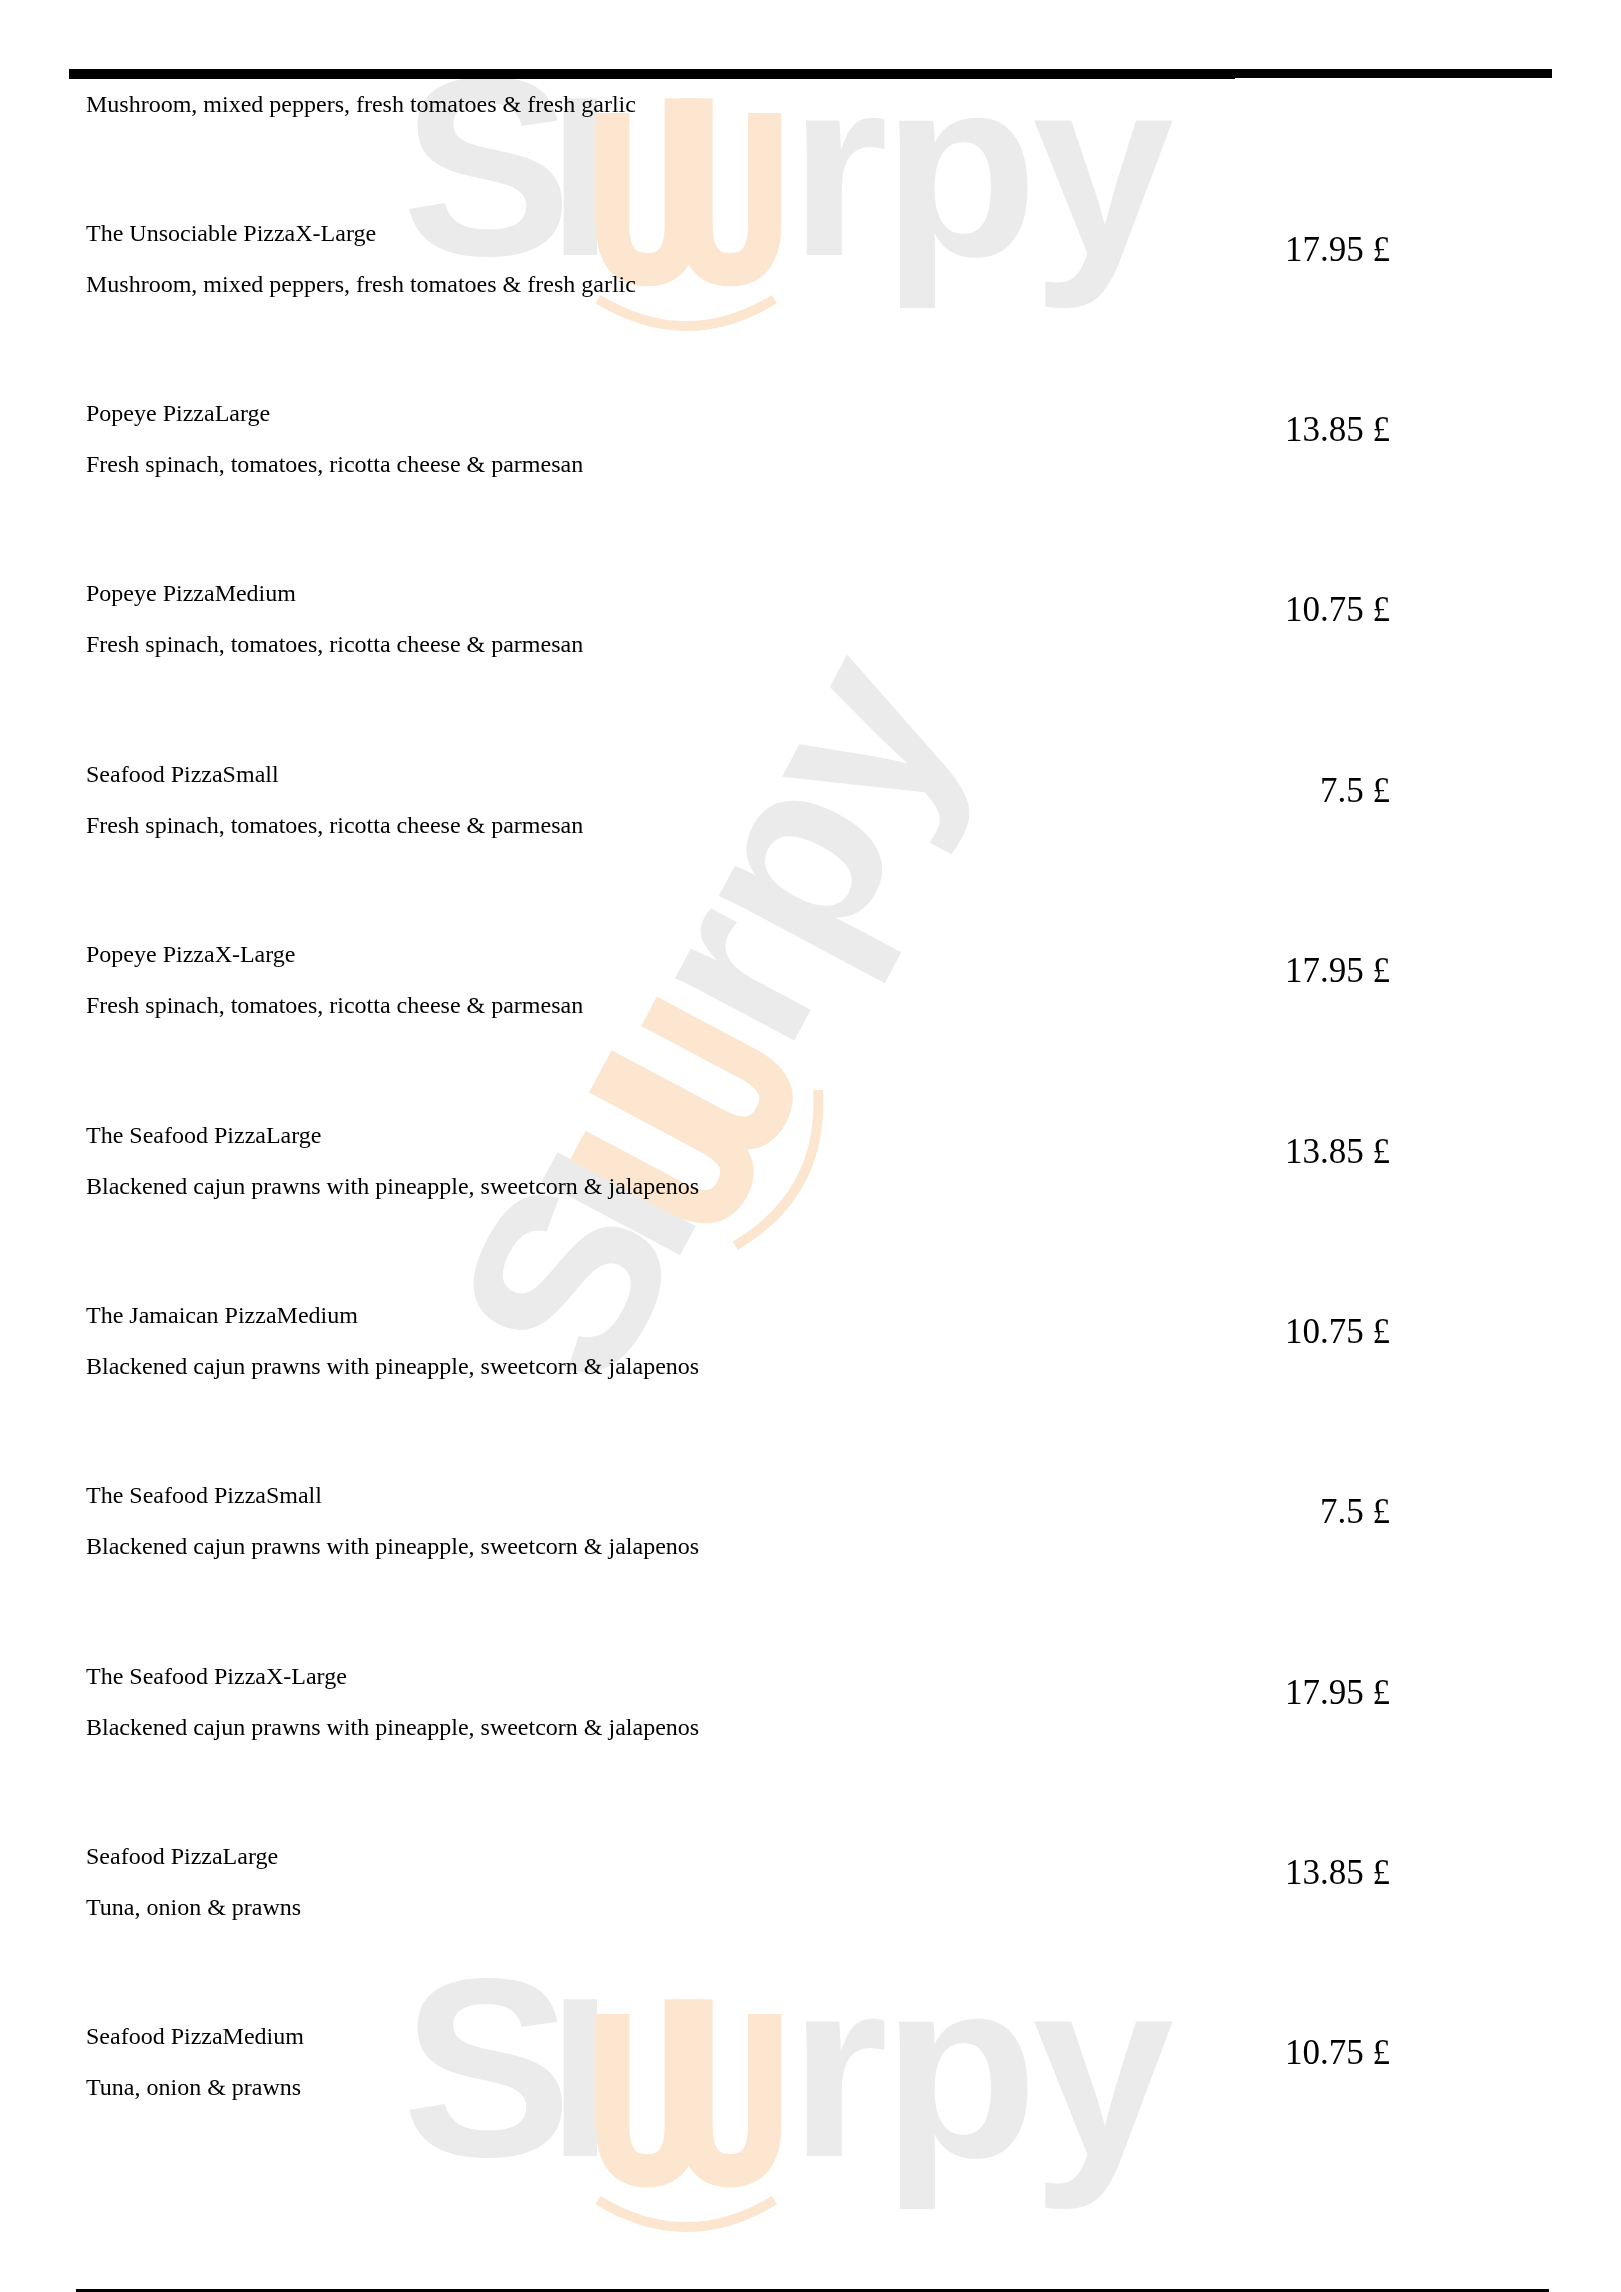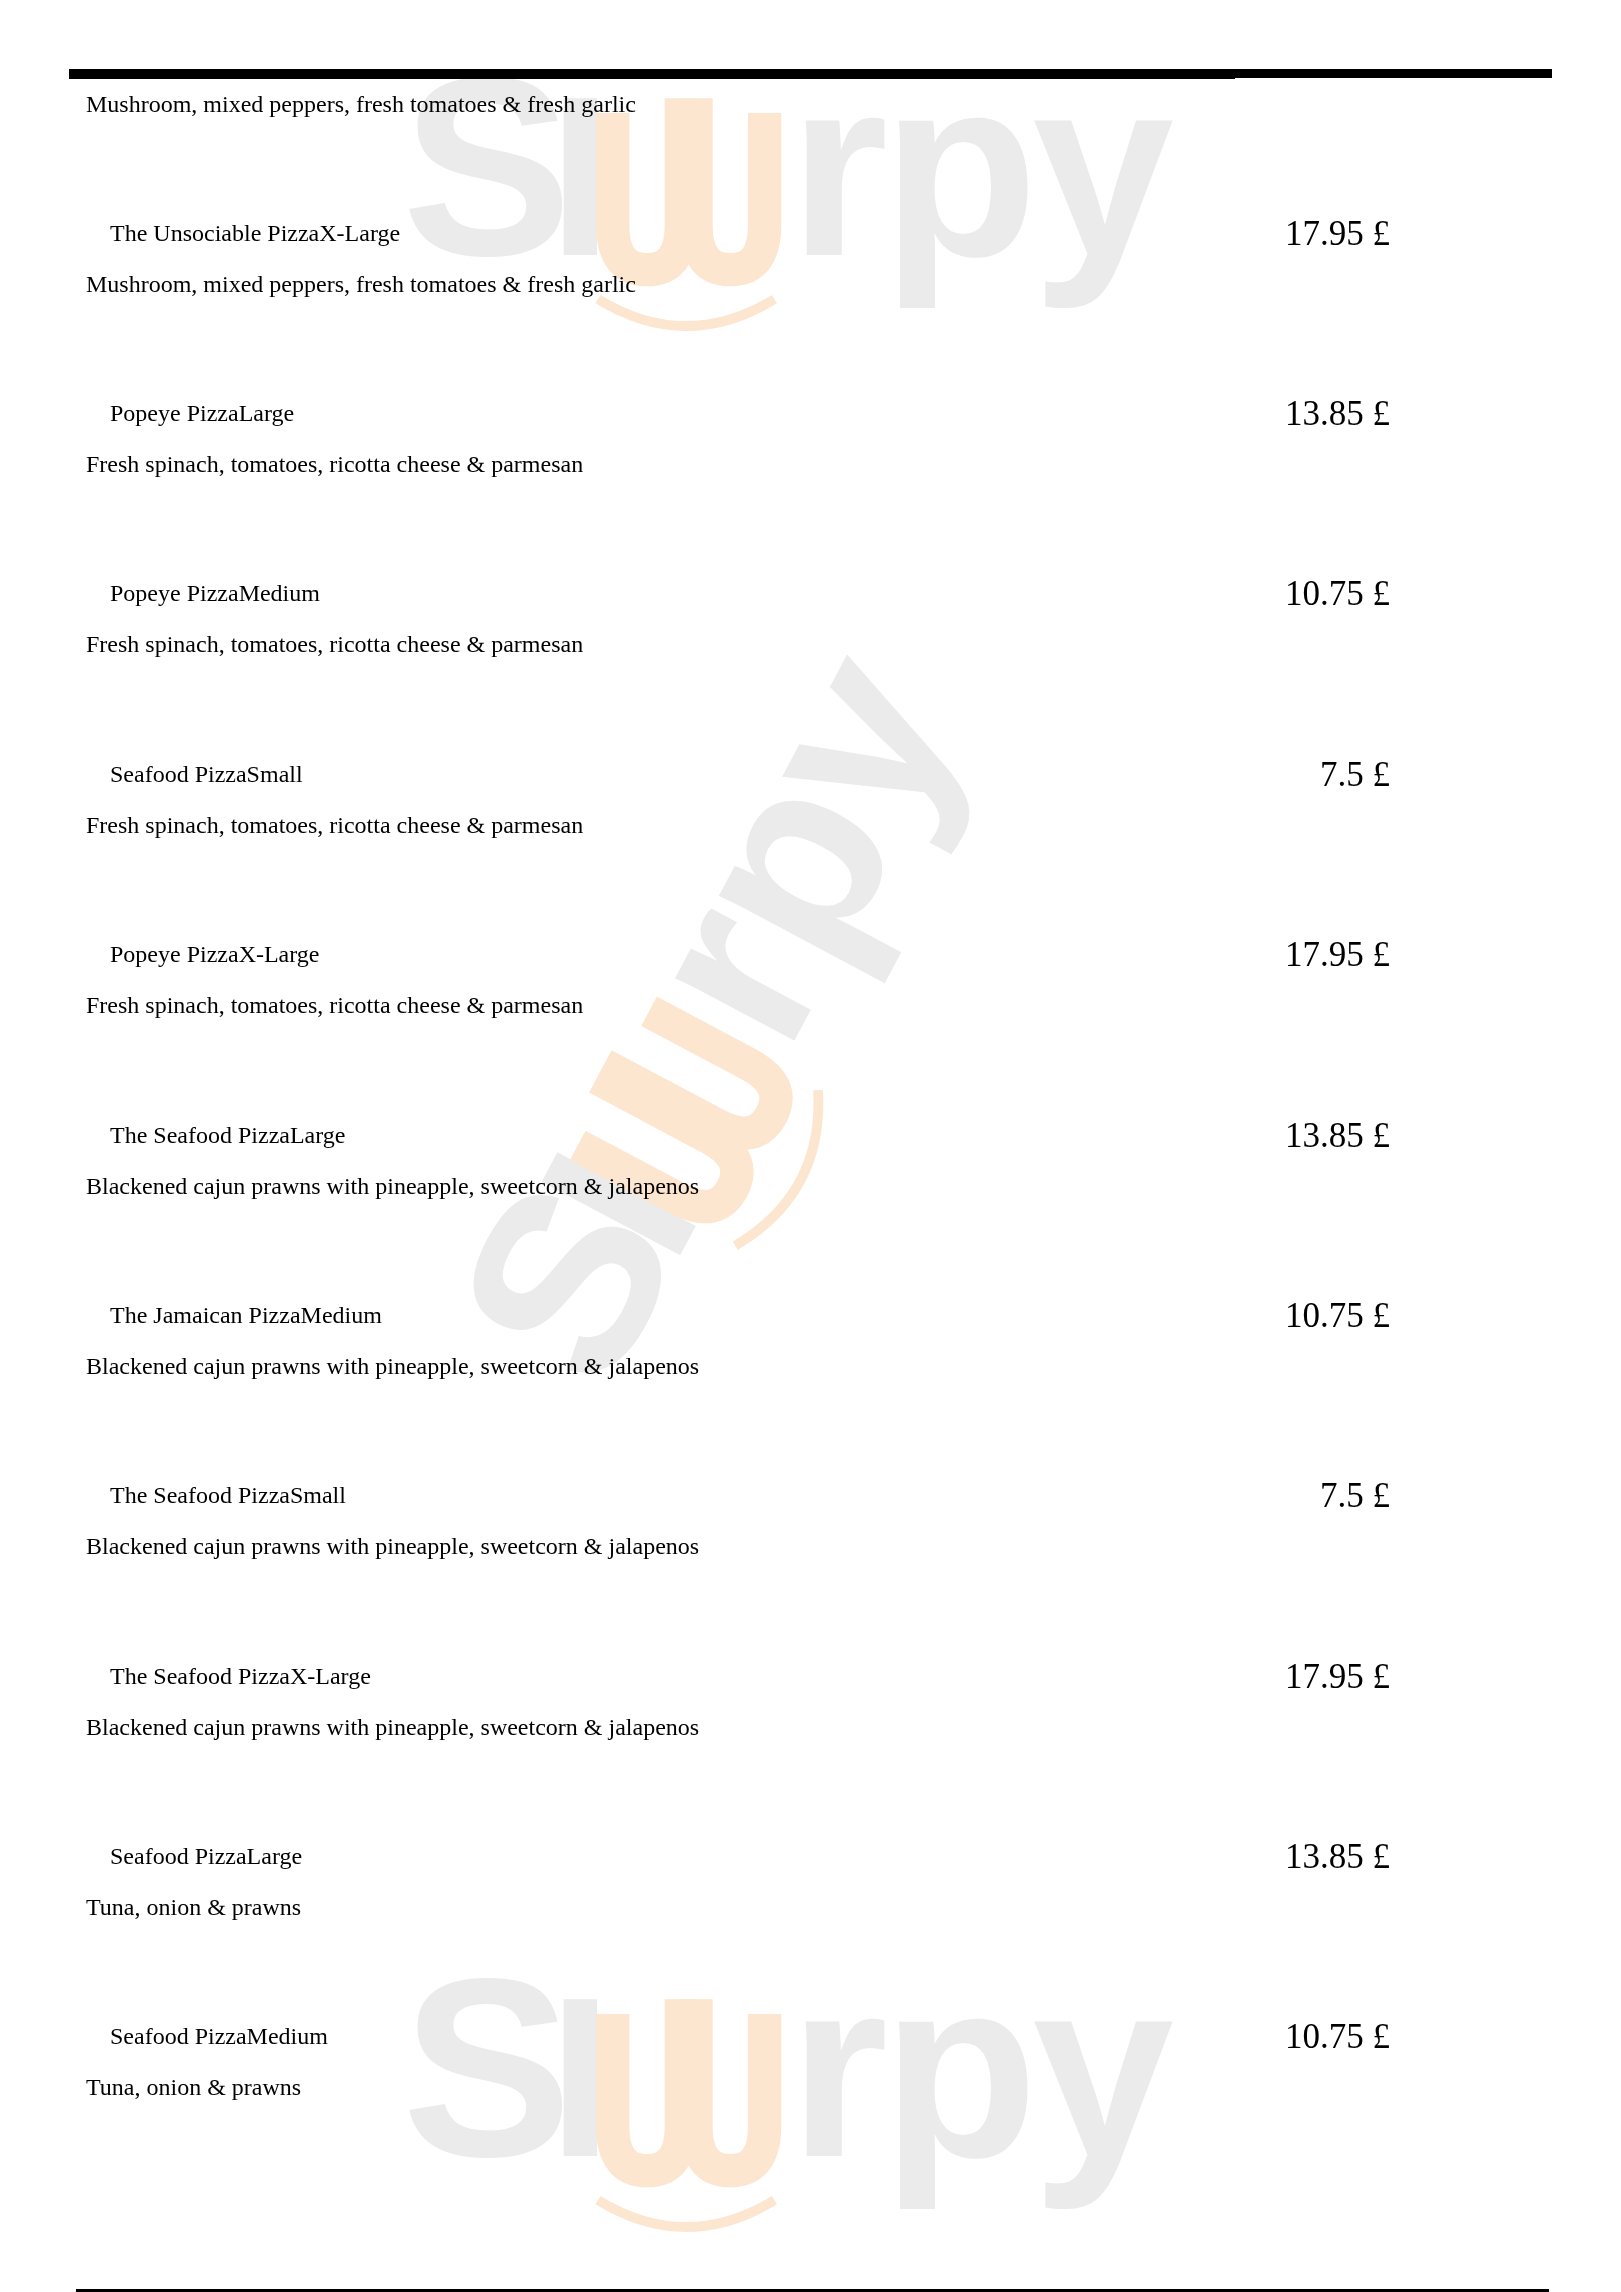--- a/index.html
+++ b/index.html
@@ -18,23 +18,23 @@
   .rule-top-under {
     position: absolute; left: 69px; top: 77px; width: 1166px; height: 2px;
     background: #000; z-index: 2;
   }
   .rule-bottom {
     position: absolute; left: 76px; top: 2289px; width: 1473px; height: 2.9px;
     background: #000; z-index: 2;
   }
   .item { position: absolute; left: 86px; width: 1304px; z-index: 1; }
   .line { font-size: 24px; line-height: 51px; height: 51px; white-space: nowrap; }
-  .name-row { position: relative; margin-left: 24px; }
+  .name-row { position: relative; }
   .price {
-    position: absolute; right: 0; top: 0; 
+    position: absolute; right: 0; top: 16px; 
     font-size: 35px; line-height: 51px; white-space: nowrap;
   }
 </style>
 </head>
 <body>
 
 <div class="wm" style="left:402px; top:59px;">
   <svg width="833" height="294" viewBox="0 0 850 300">
     <text x="0" y="200" font-family="Liberation Sans, sans-serif" font-weight="bold" font-size="260" fill="#ebebeb" letter-spacing="-6">S</text>
     <rect x="165" y="40" width="34" height="160" fill="#ebebeb"></rect>

